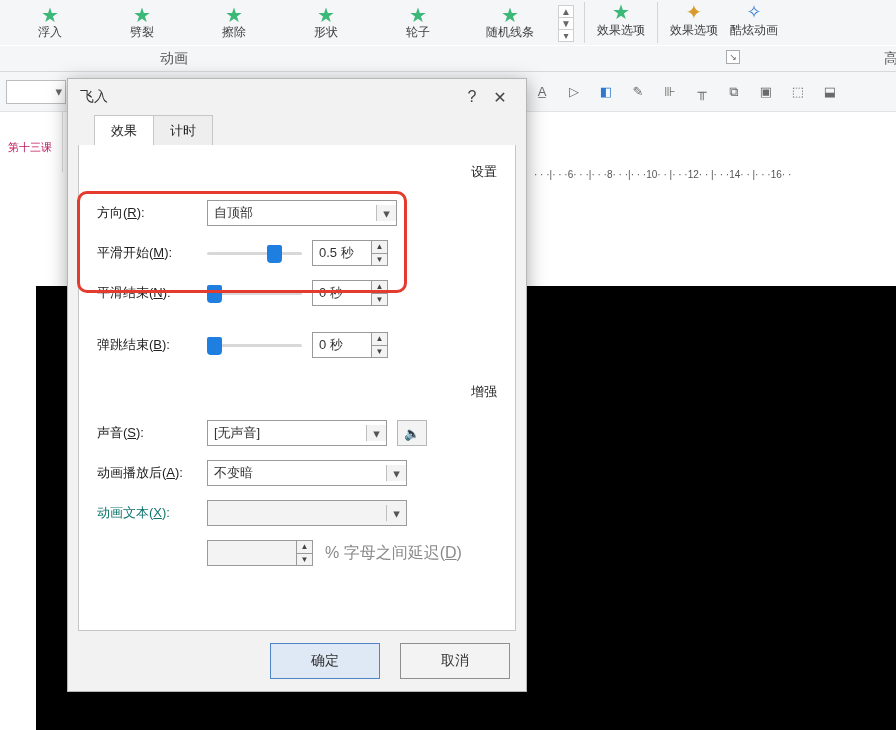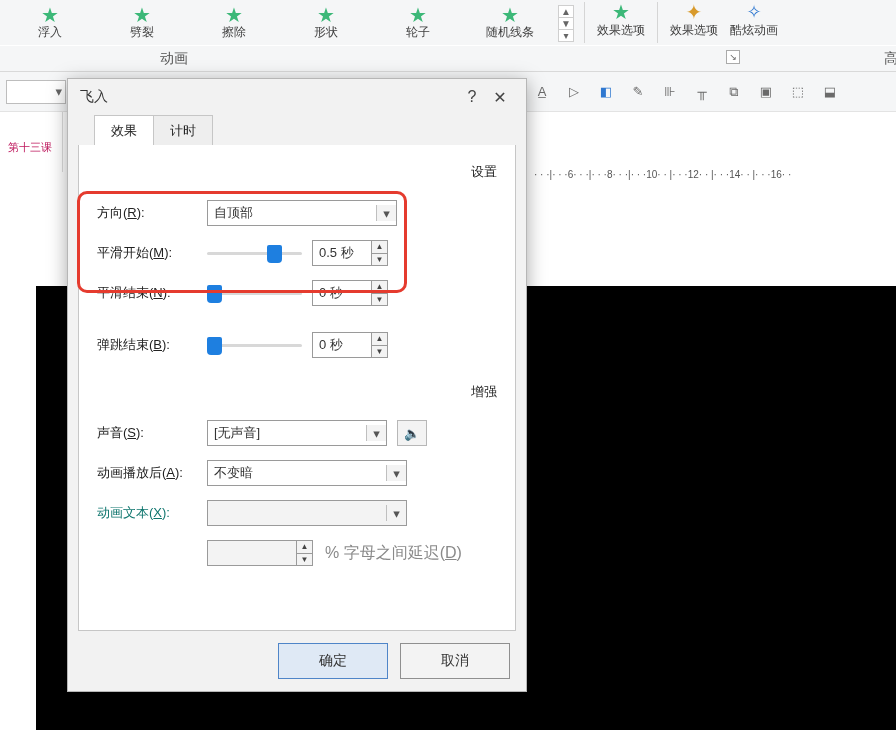--- a/index.html
+++ b/index.html
@@ -60,21 +60,21 @@
   .slider .track { position:absolute; top:9px; left:0; right:0; height:3px; background:#d8d8d8; border-radius:2px; }
   .slider .thumb { position:absolute; top:2px; width:15px; height:18px; background:#1e7fe0; border-radius:2px 2px 4px 4px; }
   .numwrap { display:flex; }
   .numbox { width:60px; padding:7px 6px; }
   .spin { width:16px; display:flex; flex-direction:column; }
   .spin div { flex:1; border:1px solid #9a9a9a; border-left:none; background:#f3f3f3; display:flex; align-items:center; justify-content:center; font-size:8px; color:#444; }
   .spin div:first-child { border-bottom:none; }
   .iconbtn { width:30px; height:26px; border:1px solid #b7b7b7; margin-left:10px; display:flex; align-items:center; justify-content:center; background:#f3f3f3; color:#666; }
   .hint { margin-left:12px; color:#8a8a8a; font-size:16px; }
   .red-box { position:absolute; border:3px solid #e53b2e; border-radius:10px; pointer-events:none; }
-  .dlg-buttons { position:absolute; bottom:12px; right:16px; display:flex; gap:12px; }
+  .dlg-buttons { position:absolute; bottom:12px; right:16px; display:flex; gap:20px; }
   .btn { width:110px; height:36px; border:1px solid #8f8f8f; background:#f3f3f3; display:flex; align-items:center; justify-content:center; font-size:14px; }
   .btn.primary { background:#dfe9f5; border-color:#4f85c8; }
 </style>
 </head>
 <body>
 
 <div class="ribbon">
   <div class="gallery">
     <div class="gallery-item">
       <div class="icon">

